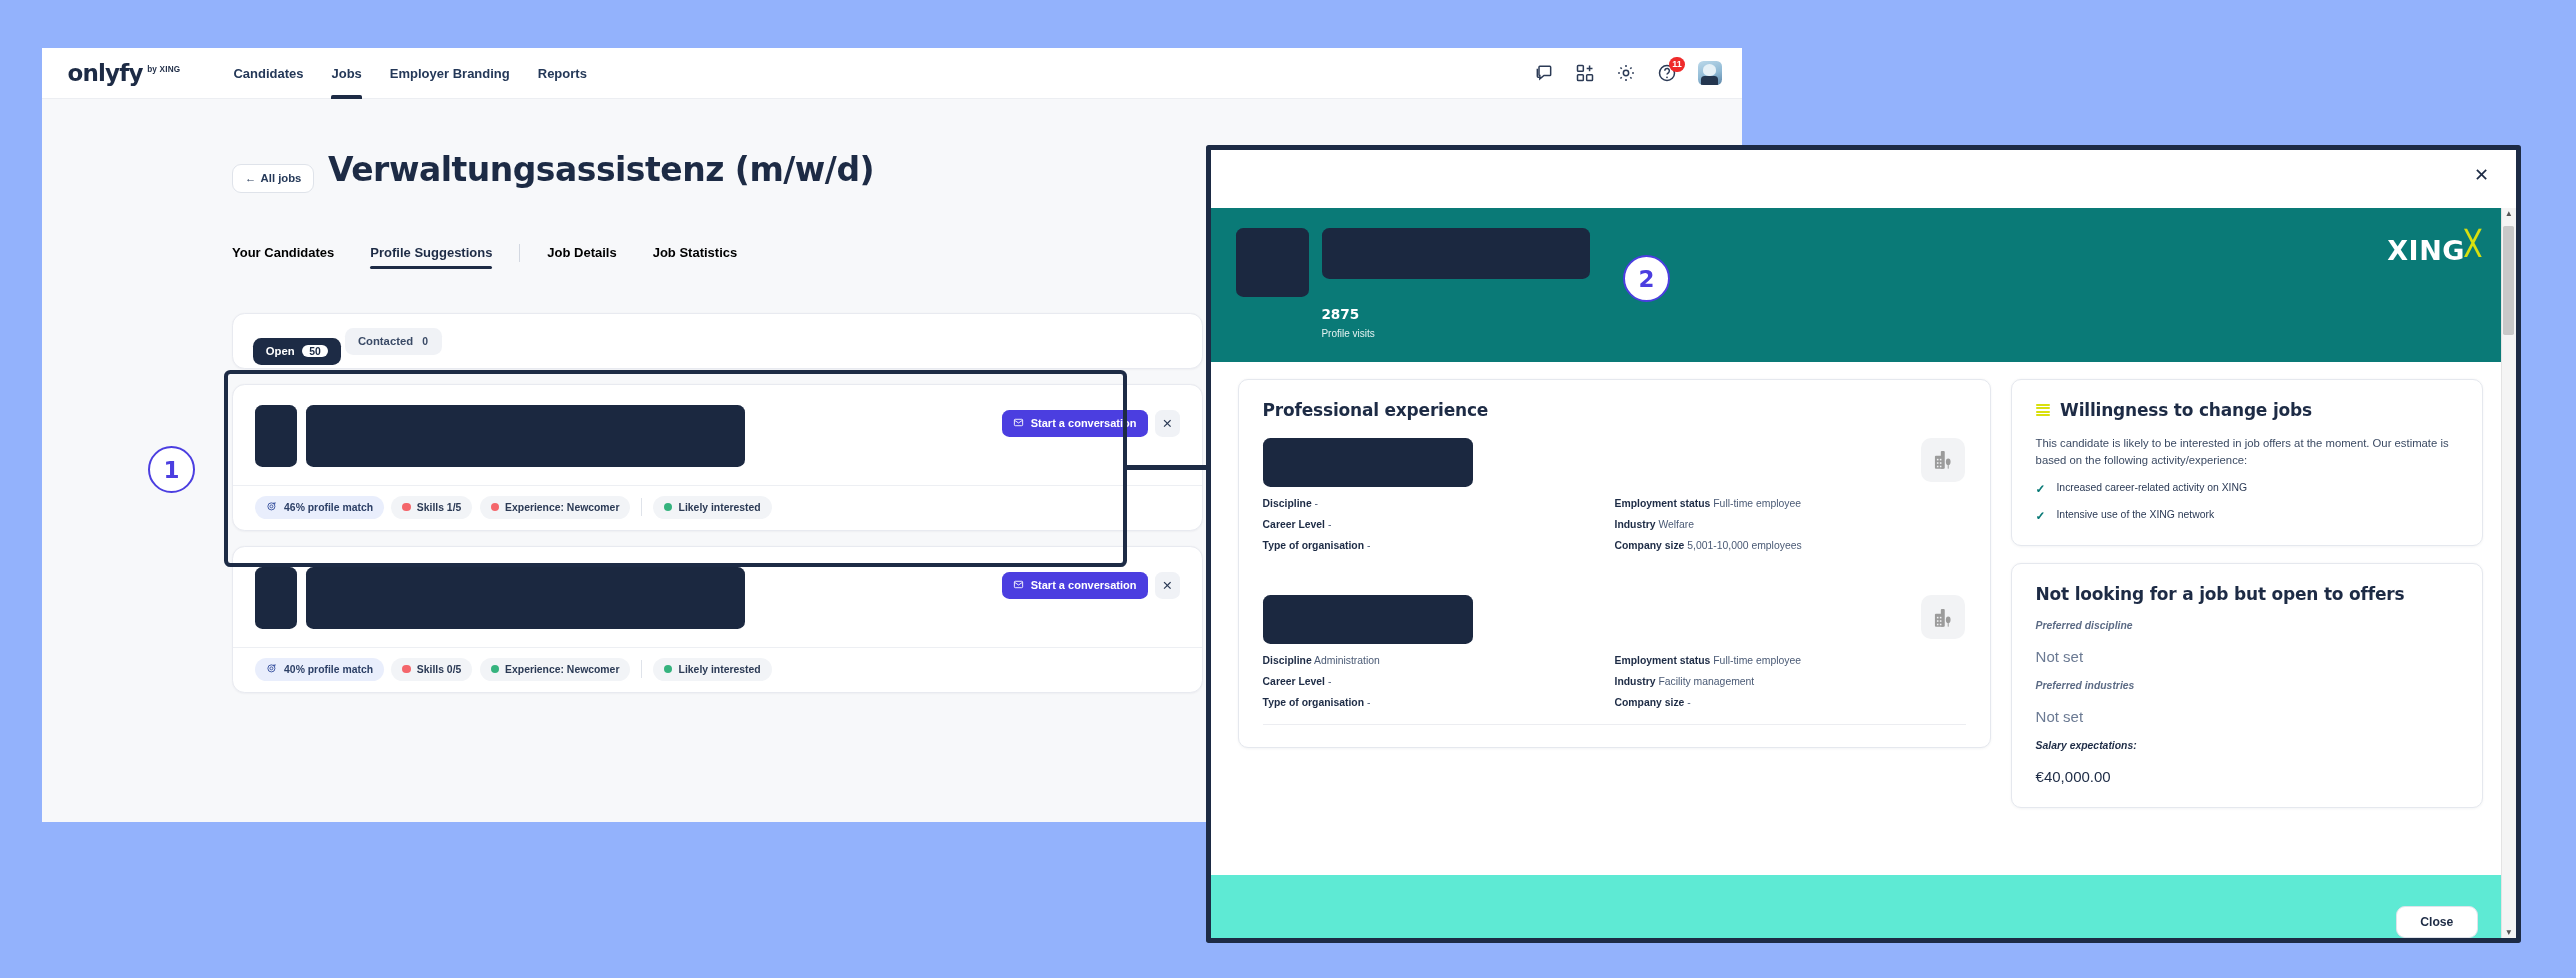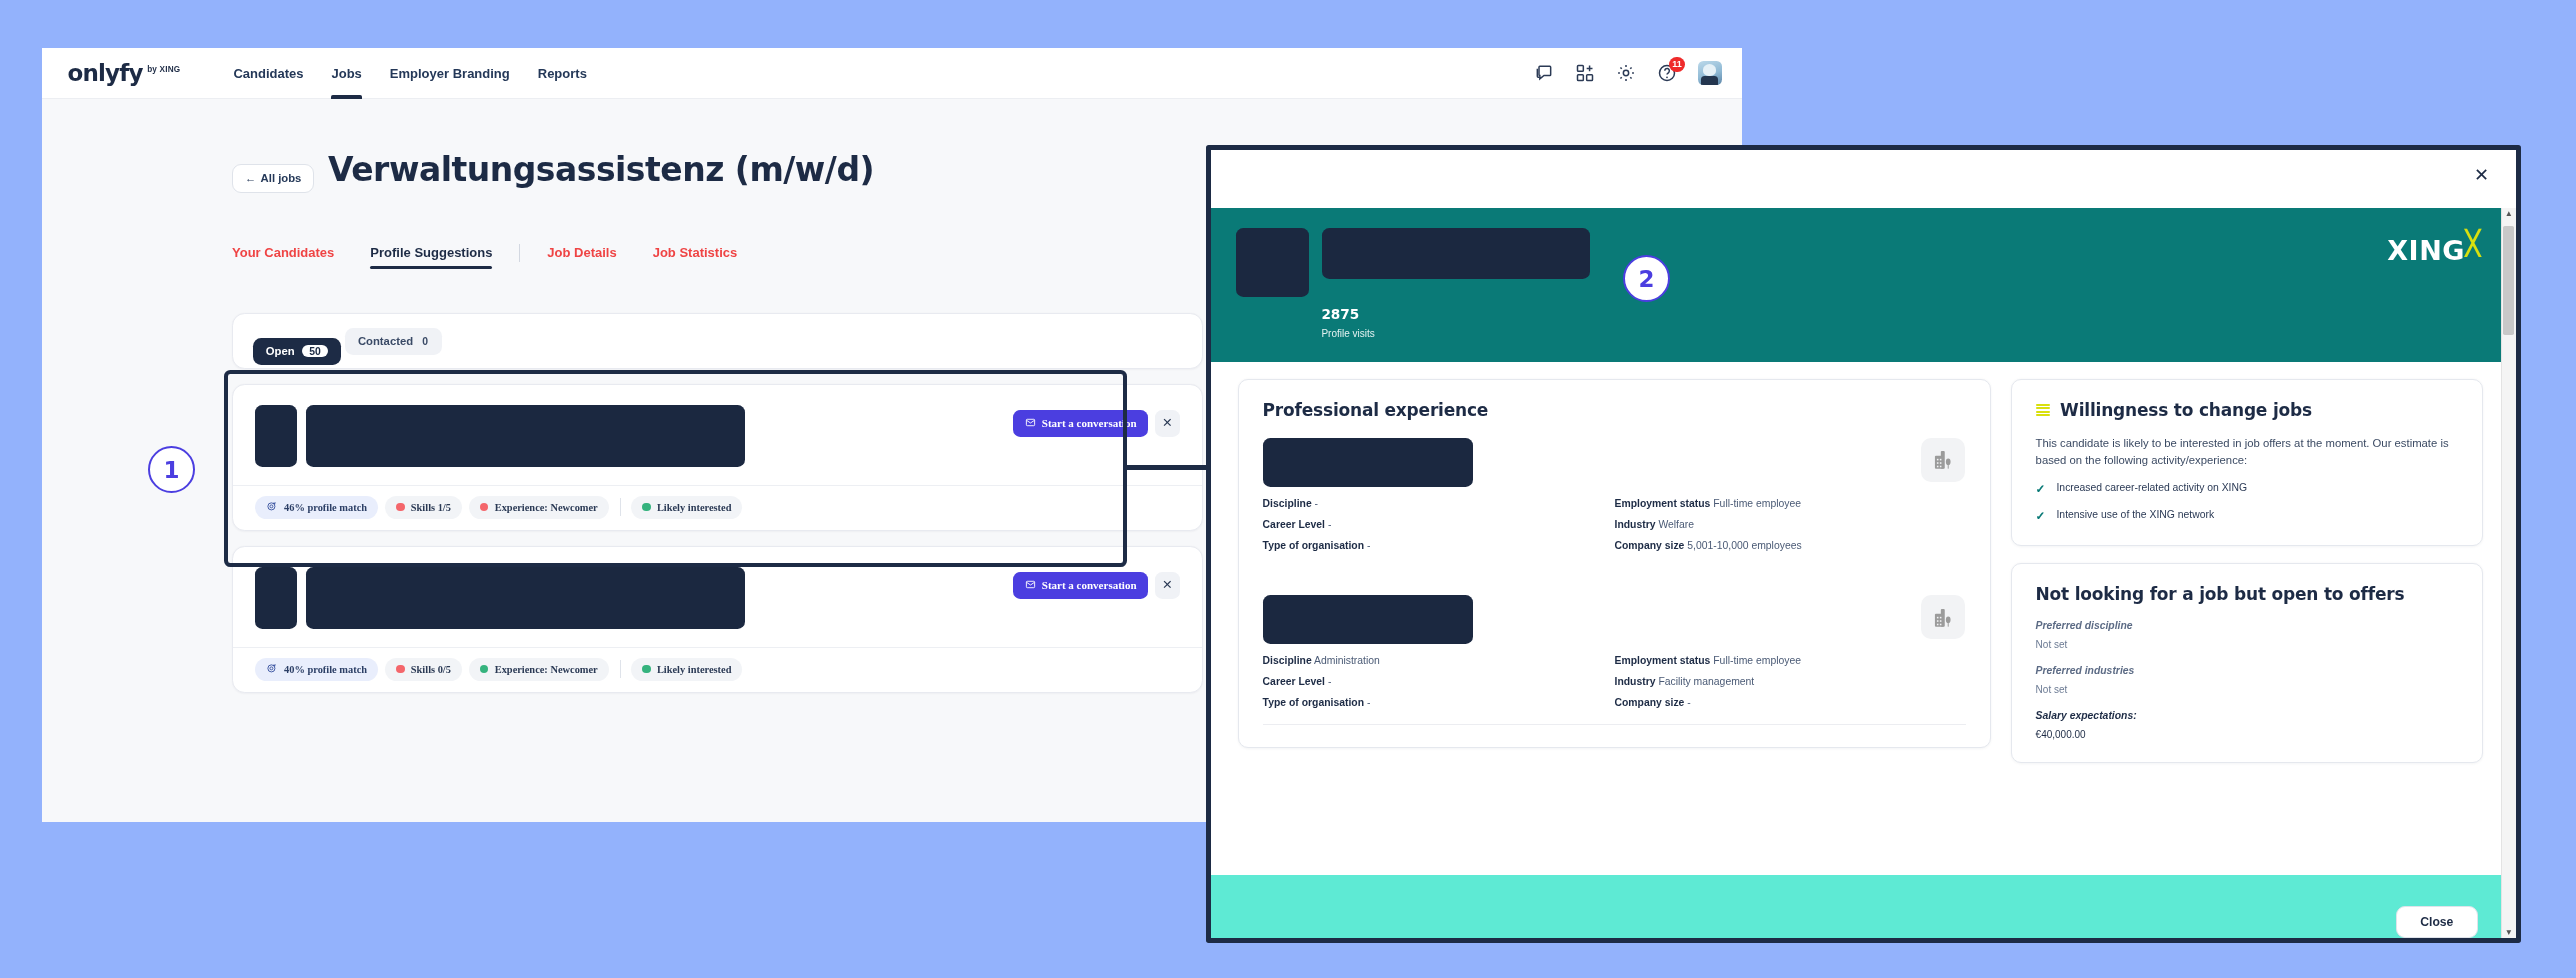--- a/index.html
+++ b/index.html
@@ -105,21 +105,21 @@
   .edit-btn { padding: 0 11.8px; gap: 5.4px; }
   .dots-btn { width: 27px; font-size: 13.6px; letter-spacing: 0.9px; padding-bottom:4.5px; }
 
   
   #tabs {
     position: absolute; left: 190px; top: 196px;
     display: flex; align-items: flex-end; gap: 0;
     border-bottom: 0;
   }
   .tab {
-    font-size: 13px; font-weight: 700; color: #ef4444;
+    font-size: 13px; font-weight: 700; color: #000000;
     padding: 0 18px 9px 18px; position: relative; cursor: pointer; white-space: nowrap;
   }
   .tab:first-child { padding-left: 0; }
   .tab.active { color: #1d2b45; }
   .tab.active::after {
     content: ""; position: absolute; left: 18px; right: 18px; bottom: 0;
     height: 3.6px; background: #1d2b45; border-radius: 1.8px;
   }
   .tab-sep { width: 0.9px; height: 18px; background: #d3d8e1; margin: 0 9px 7.3px 9px; }
 
@@ -142,21 +142,21 @@
   }
   .seg.on { background: #1d2b45; color: #fff; margin-top: 20px; }
   .seg.off { background: #f0f2f6; color: #3a4a66; margin-left: 4.5px; }
   .seg .cnt {
     background: #fff; color: #1d2b45; border-radius: 9px;
     padding: 0.9px 7.3px; font-size: 10.4px; font-weight: 800;
   }
   .seg.off .cnt { background: transparent; color: #3a4a66; padding: 0 1.8px; }
 
   
-  .cand-card { margin-top: 14.5px; position: relative; font-family: Liberation Serif, serif; }
+  .cand-card { margin-top: 14.5px; position: relative; }
   .cand-card .body { padding: 20px 22px 18px 22px; display: flex; align-items: flex-start; }
   .redact { background: #1b2840; border-radius: 7.3px; }
   .r-avatar { width: 42px; height: 62px; flex: none; }
   .r-lines  { width: 439px; height: 62px; margin-left: 9px; flex: none; }
   .card-actions { margin-left: auto; display: flex; align-items: center; gap: 6.3px; padding-top: 5.4px; }
   .primary-btn {
     background: #4b3ee0; color: #fff; border-radius: 7.3px;
     height: 27px; padding: 0 11.8px; display: inline-flex; align-items: center; gap: 6.3px;
     font-size: 11px; font-weight: 700; cursor: pointer; white-space: nowrap;
   }
@@ -290,21 +290,21 @@
   .lines-icon { width: 14.5px; height: 12.7px; display:flex; flex-direction:column; justify-content:space-between; }
   .lines-icon i { display:block; height:2.3px; background:#d9e00e; border-radius:0.9px; }
   .body-txt { font-size: 11.3px; color: #3b4a63; line-height: 1.55; margin-top: 14.5px; }
   .check-item {
     display: flex; align-items: flex-start; gap: 11px;
     font-size: 10.4px; color: #2b3a55; margin-top: 12.7px;
   }
   .chk { color: #0a7a77; font-size: 11.8px; font-weight: 800; line-height: 1.2; }
   .kv { margin-top: 15.4px; }
   .kv .k { font-size: 10.4px; color: #5c6b85; font-weight: 700; font-style: italic; }
-  .kv .v { font-size: 10px; color: #6b7a93; margin-top: 8px; }
+  .kv .v { font-size: 15px; color: #6b7a93; margin-top: 17px; }
   .kv.strong .k { color: #1d2b45; font-weight: 800; }
   .kv.strong .v { color: #1d2b45; }
 
   
   #modal-foot {
     position: absolute; left: 0; right: 0; bottom: 0; height: 63px;
     background: #5eead4; border-top: 0;
     display: flex; align-items: flex-end; justify-content: flex-end;
     padding-right: 38px;
   }

